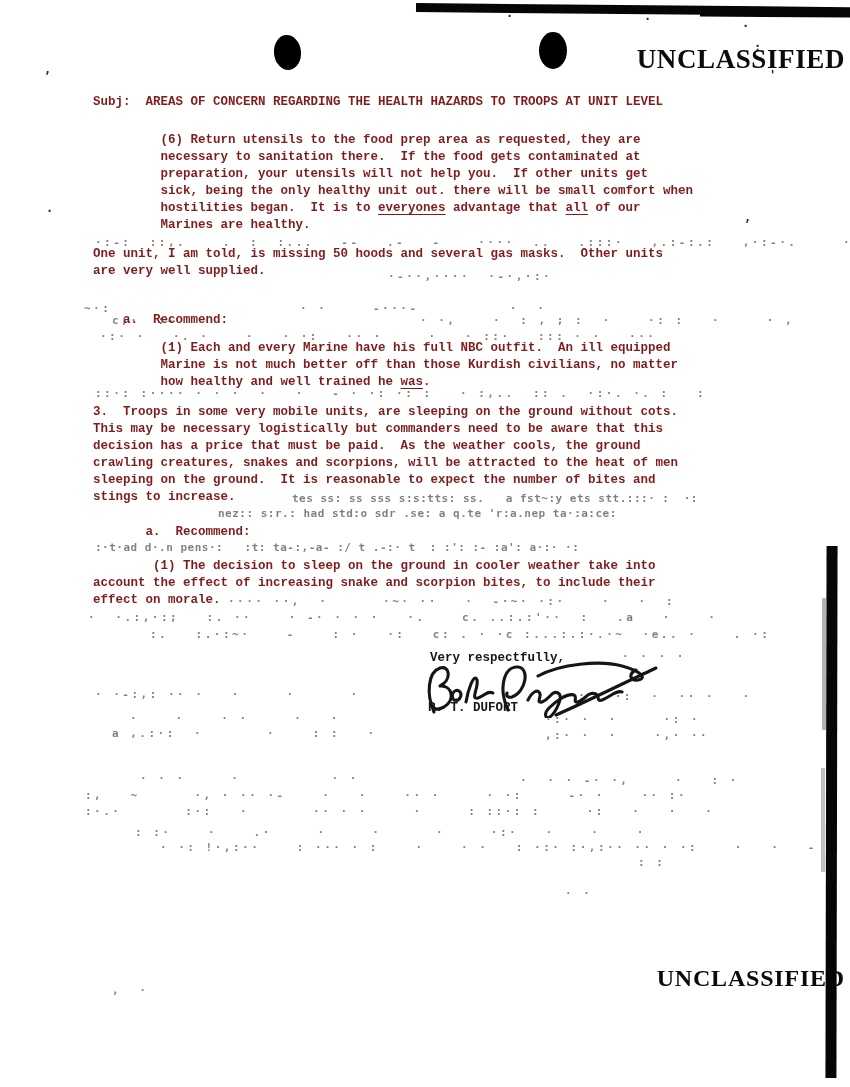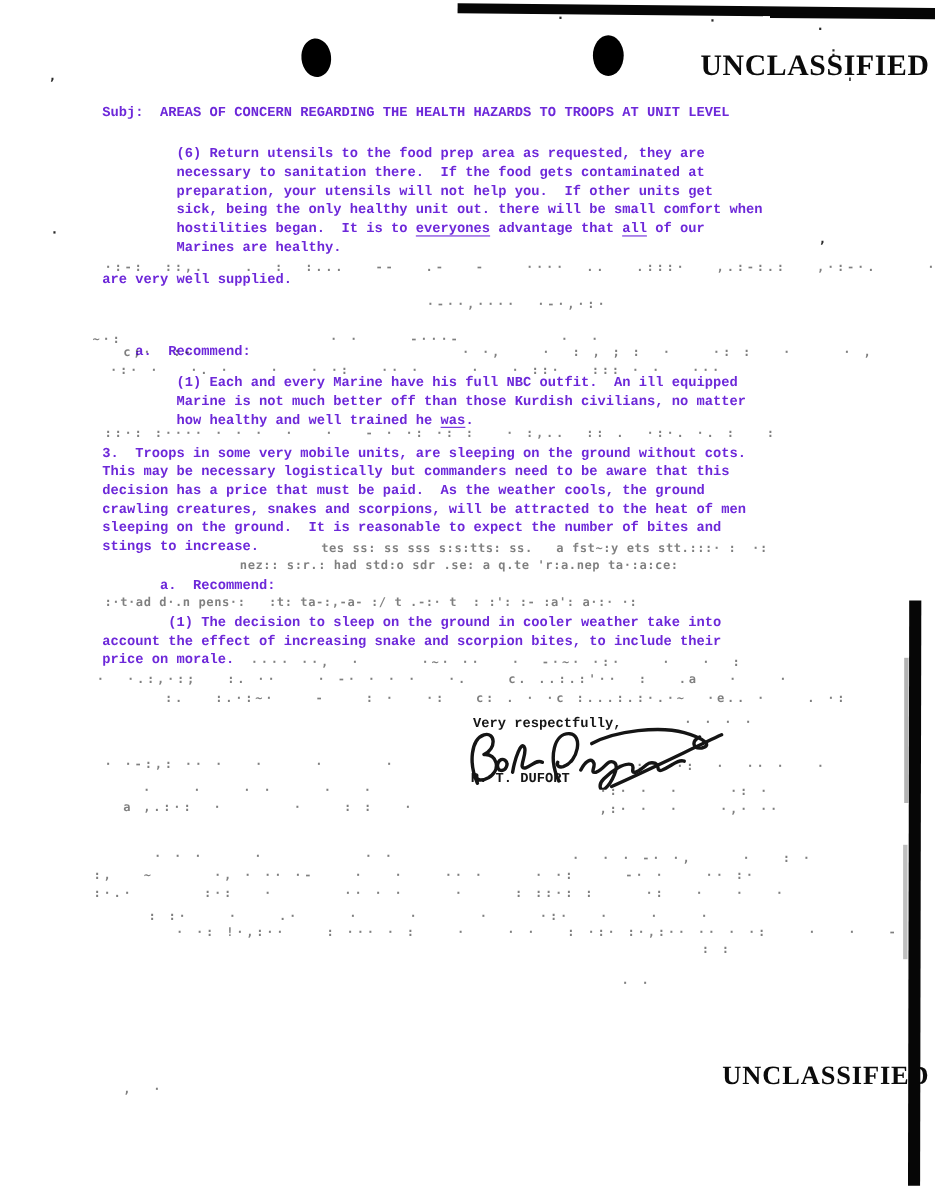--- a/index.html
+++ b/index.html
@@ -7,21 +7,21 @@
         font-family:"Liberation Mono",monospace;color:#141414;}
 
   
   .classification{position:absolute;left:0;width:845px;text-align:right;
       font-family:"Liberation Serif",serif;font-weight:700;color:#0b0b0b;}
   .classification.top{top:44px;font-size:27px;letter-spacing:.6px;}
   .classification.bottom{top:965px;font-size:24px;letter-spacing:.8px;}
 
   
   .block{position:absolute;font:700 12.5px/17px "Liberation Mono",monospace;
-         color:#6d28d9;white-space:pre;}
+         color:#7f1d1d;white-space:pre;}
   .block .line{height:17px;}
   .block span.u{text-decoration:underline;text-underline-offset:2.5px;}
 
   .closing,.signer{position:absolute;font:700 12.5px/17px "Liberation Mono",monospace;
          color:#161616;white-space:pre;}
   .closing{left:430px;top:650px;}
   .signer{left:428px;top:700px;}
 
   
   .punch{position:absolute;background:#000;border-radius:50%;}
@@ -56,26 +56,26 @@
 
   <div class="punch left"></div>
   <div class="punch right"></div>
 
   <div class="classification top">UNCLASSIFIED</div>
   <div class="classification bottom">UNCLASSIFIED</div>
 
   <div id="doc-blocks">
       <div class="block" style="left: 93px; top: 94px;"><div class="line"><span>Subj:  AREAS OF CONCERN REGARDING THE HEALTH HAZARDS TO TROOPS AT UNIT LEVEL</span></div></div>
       <div class="block" style="left: 93px; top: 132px;"><div class="line"><span>         (6) Return utensils to the food prep area as requested, they are</span></div><div class="line"><span>         necessary to sanitation there.  If the food gets contaminated at</span></div><div class="line"><span>         preparation, your utensils will not help you.  If other units get</span></div><div class="line"><span>         sick, being the only healthy unit out. there will be small comfort when</span></div><div class="line"><span>         hostilities began.  It is to </span><span class="u">everyones</span><span> advantage that </span><span class="u">all</span><span> of our</span></div><div class="line"><span>         Marines are healthy.</span></div></div>
-      <div class="block" style="left: 93px; top: 246px;"><div class="line"><span>are very well supplied.</span></div></div>
+      <div class="block" style="left: 93px; top: 246px;"><div class="line"><span>One unit, I am told, is missing 50 hoods and several gas masks.  Other units</span></div><div class="line"><span>are very well supplied.</span></div></div>
       <div class="block" style="left: 93px; top: 312px;"><div class="line"><span>    a.  Recommend:</span></div></div>
       <div class="block" style="left: 93px; top: 340px;"><div class="line"><span>         (1) Each and every Marine have his full NBC outfit.  An ill equipped</span></div><div class="line"><span>         Marine is not much better off than those Kurdish civilians, no matter</span></div><div class="line"><span>         how healthy and well trained he </span><span class="u">was</span><span>.</span></div></div>
       <div class="block" style="left: 93px; top: 404px;"><div class="line"><span>3.  Troops in some very mobile units, are sleeping on the ground without cots.</span></div><div class="line"><span>This may be necessary logistically but commanders need to be aware that this</span></div><div class="line"><span>decision has a price that must be paid.  As the weather cools, the ground</span></div><div class="line"><span>crawling creatures, snakes and scorpions, will be attracted to the heat of men</span></div><div class="line"><span>sleeping on the ground.  It is reasonable to expect the number of bites and</span></div><div class="line"><span>stings to increase.</span></div></div>
       <div class="block" style="left: 93px; top: 524px;"><div class="line"><span>       a.  Recommend:</span></div></div>
-      <div class="block" style="left: 93px; top: 558px;"><div class="line"><span>        (1) The decision to sleep on the ground in cooler weather take into</span></div><div class="line"><span>account the effect of increasing snake and scorpion bites, to include their</span></div><div class="line"><span>price on morale.</span></div></div>
+      <div class="block" style="left: 93px; top: 558px;"><div class="line"><span>        (1) The decision to sleep on the ground in cooler weather take into</span></div><div class="line"><span>account the effect of increasing snake and scorpion bites, to include their</span></div><div class="line"><span>effect on morale.</span></div></div>
     </div>
 
   <div class="closing">Very respectfully,</div>
 
   <svg class="signature" width="250" height="58" viewBox="0 0 250 58">
     <g fill="none" stroke="#151515" stroke-width="3.1" stroke-linecap="round" stroke-linejoin="round">
       <path d="M14,52 C6,34 8,12 20,8 C30,5 32,20 20,26 C32,25 36,40 24,47 C18,50 14,50 13,46"></path>
       <path d="M34,40 C30,36 34,28 39,31 C43,34 40,42 34,40"></path>
       <path d="M46,42 C48,30 54,12 57,20 C59,27 50,40 58,38 C64,36 68,30 73,33"></path>
       <path d="M88,50 C78,28 84,6 98,7 C110,8 106,32 92,37 C88,38 86,36 87,33"></path>

